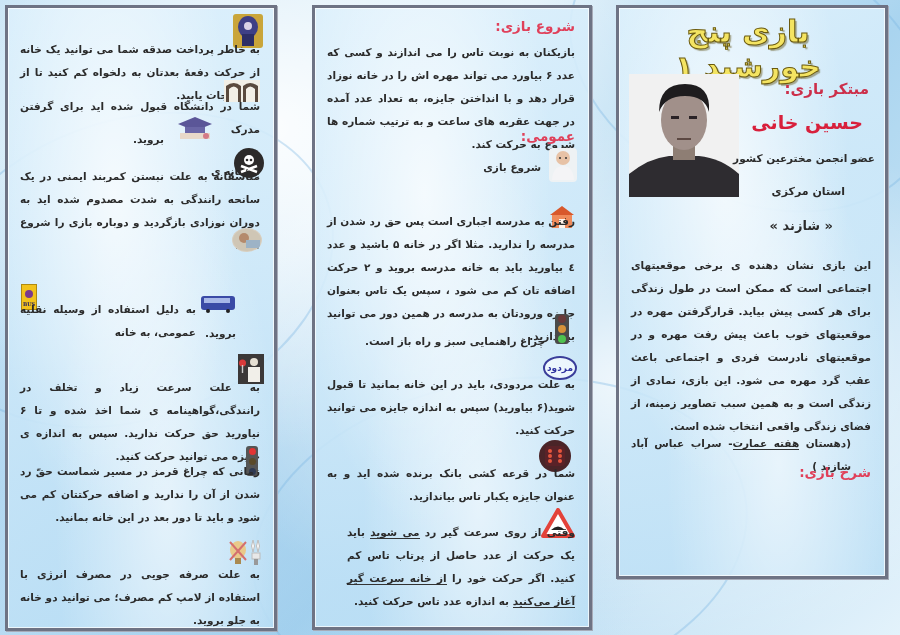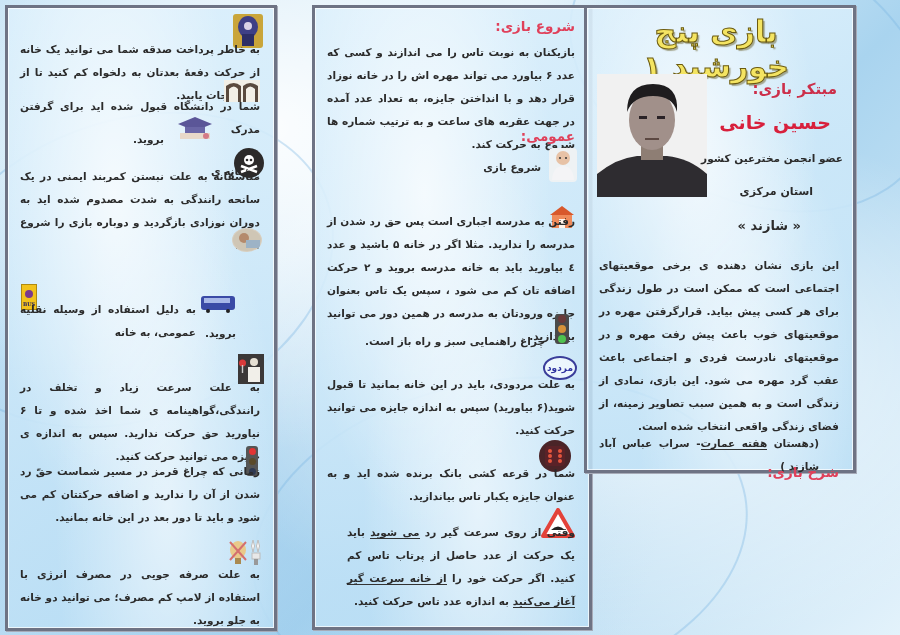--- a/index.html
+++ b/index.html
@@ -25,21 +25,21 @@
     box-shadow: inset 0 0 0 1px rgba(255,255,255,0.7), 1px 1px 0 #a7abb8;
     background:
       radial-gradient(ellipse at 40% 30%, rgba(255,255,255,0.75) 0%, rgba(255,255,255,0) 55%),
       radial-gradient(ellipse at 60% 80%, rgba(255,255,255,0.6) 0%, rgba(255,255,255,0) 50%),
       linear-gradient(160deg, rgba(220,240,252,0.9), rgba(185,222,245,0.85));
     direction: rtl;
     text-align: justify;
   }
   #panel-left   { left: 5px;   width: 272px; height: 626px; }
   #panel-middle { left: 312px; width: 280px; height: 625px; }
-  #panel-right  { left: 584px; width: 272px; height: 468px; }
+  #panel-right  { left: 616px; width: 272px; height: 574px; }
 
   .para {
     position: absolute; right: 14px; left: 12px;
     font-size: 10.5px; font-weight: bold; line-height: 23px;
     text-align-last: right;
     color: #2b2b2b;
   }
   .heading {
     position: absolute; right: 14px;
     font-size: 13.5px; font-weight: bold; color: #e0405a;

